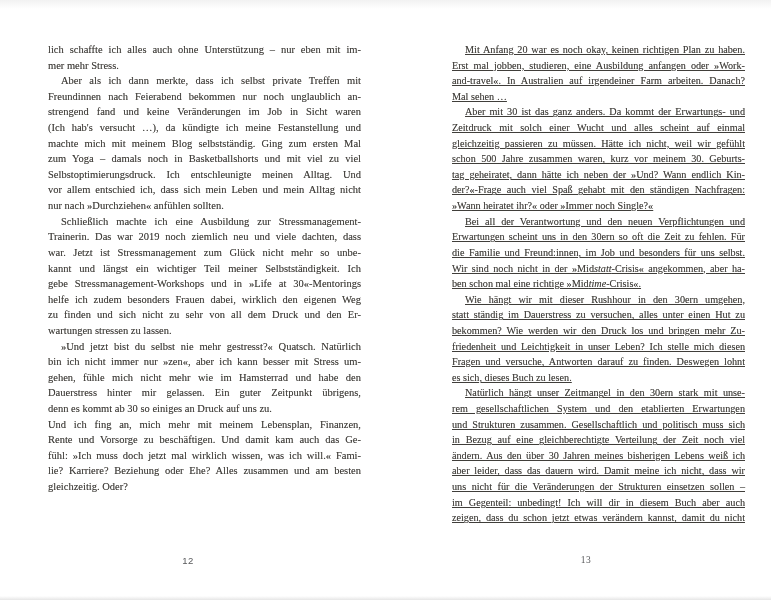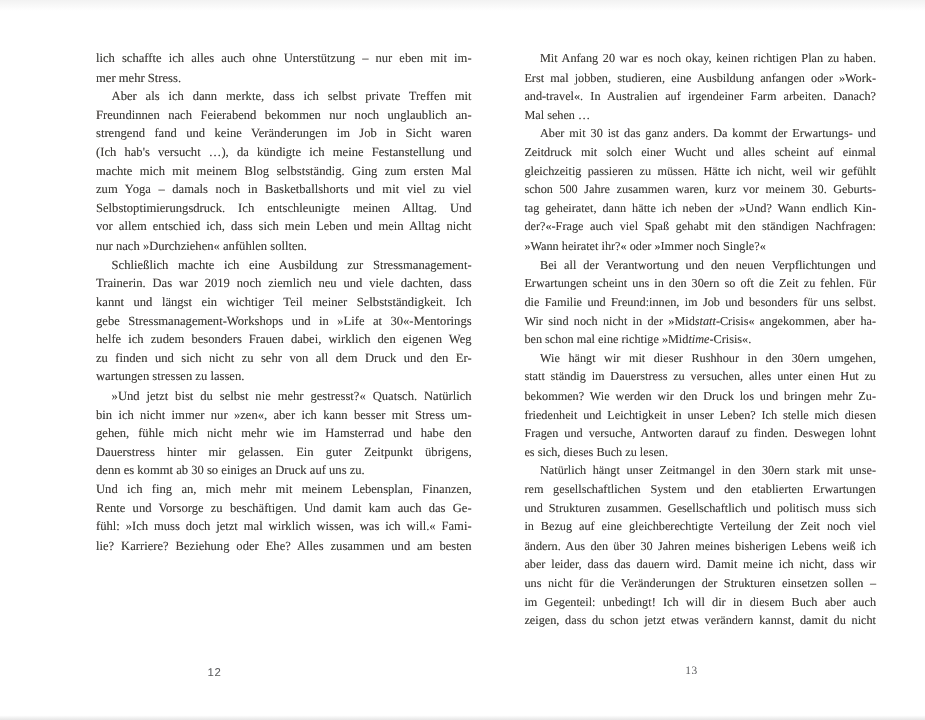--- a/index.html
+++ b/index.html
@@ -14,32 +14,32 @@
   }
   .scan-edge-bottom{
     position:absolute;bottom:0;left:0;width:771px;height:4px;
     background:linear-gradient(#ffffff,#e6e6e6);
   }
   .page-column{
     position:absolute;top:42px;
     color:#403e3a;
     text-shadow:0 0 0.5px rgba(64,62,58,0.5);
   }
-  #page-left-column{left:48px;width:313px;font-size:10.5px;margin-left:32px;}
-  #page-right-column{left:437px;width:293px;font-size:10.2px;}
+  #page-left-column{left:48px;width:313px;font-size:10.5px;}
+  #page-right-column{left:452px;width:293px;font-size:10.2px;text-decoration:underline;}
   .line{
     height:15.62px;line-height:15.62px;
     text-align:justify;text-align-last:justify;
     white-space:normal;
   }
   .line.pend{text-align-last:left;}
   .line.ind{text-indent:13px;}
   .line i{font-style:italic;}
   .page-number{
-    position:absolute;top:555px;width:30px;text-align:left;
+    position:absolute;top:555px;width:30px;text-align:center;
     font-family:"Liberation Sans", sans-serif;
     font-size:9.5px;color:#57585a;letter-spacing:0.4px;
   }
   #page-number-left{left:173px;}
   #page-number-right{left:571px;font-family:Liberation Serif, serif;}
 </style>
 </head>
 <body>
 
 <div class="scan-edge-top"></div>
@@ -51,34 +51,36 @@
     <div class="line">Freundinnen nach Feierabend bekommen nur noch unglaublich an-</div>
     <div class="line">strengend fand und keine Veränderungen im Job in Sicht waren</div>
     <div class="line">(Ich hab's versucht …), da kündigte ich meine Festanstellung und</div>
     <div class="line">machte mich mit meinem Blog selbstständig. Ging zum ersten Mal</div>
     <div class="line">zum Yoga – damals noch in Basketballshorts und mit viel zu viel</div>
     <div class="line">Selbstoptimierungsdruck. Ich entschleunigte meinen Alltag. Und</div>
     <div class="line">vor allem entschied ich, dass sich mein Leben und mein Alltag nicht</div>
     <div class="line pend">nur nach »Durchziehen« anfühlen sollten.</div>
     <div class="line ind">Schließlich machte ich eine Ausbildung zur Stressmanagement-</div>
     <div class="line">Trainerin. Das war 2019 noch ziemlich neu und viele dachten, dass</div>
+    <div class="line">war. Jetzt ist Stressmanagement zum Glück nicht mehr so unbe-</div>
     <div class="line">kannt und längst ein wichtiger Teil meiner Selbstständigkeit. Ich</div>
     <div class="line">gebe Stressmanagement-Workshops und in »Life at 30«-Mentorings</div>
     <div class="line">helfe ich zudem besonders Frauen dabei, wirklich den eigenen Weg</div>
     <div class="line">zu finden und sich nicht zu sehr von all dem Druck und den Er-</div>
     <div class="line pend">wartungen stressen zu lassen.</div>
     <div class="line ind">»Und jetzt bist du selbst nie mehr gestresst?« Quatsch. Natürlich</div>
     <div class="line">bin ich nicht immer nur »zen«, aber ich kann besser mit Stress um-</div>
     <div class="line">gehen, fühle mich nicht mehr wie im Hamsterrad und habe den</div>
     <div class="line">Dauerstress hinter mir gelassen. Ein guter Zeitpunkt übrigens,</div>
     <div class="line pend">denn es kommt ab 30 so einiges an Druck auf uns zu.</div>
     <div class="line">Und ich fing an, mich mehr mit meinem Lebensplan, Finanzen,</div>
     <div class="line">Rente und Vorsorge zu beschäftigen. Und damit kam auch das Ge-</div>
     <div class="line">fühl: »Ich muss doch jetzt mal wirklich wissen, was ich will.« Fami-</div>
     <div class="line">lie? Karriere? Beziehung oder Ehe? Alles zusammen und am besten</div>
+    <div class="line pend">gleichzeitig. Oder?</div>
   </div>
 
 <div id="page-right-column" class="page-column">
     <div class="line ind">Mit Anfang 20 war es noch okay, keinen richtigen Plan zu haben.</div>
     <div class="line">Erst mal jobben, studieren, eine Ausbildung anfangen oder »Work-</div>
     <div class="line">and-travel«. In Australien auf irgendeiner Farm arbeiten. Danach?</div>
     <div class="line pend">Mal sehen …</div>
     <div class="line ind">Aber mit 30 ist das ganz anders. Da kommt der Erwartungs- und</div>
     <div class="line">Zeitdruck mit solch einer Wucht und alles scheint auf einmal</div>
     <div class="line">gleichzeitig passieren zu müssen. Hätte ich nicht, weil wir gefühlt</div>

